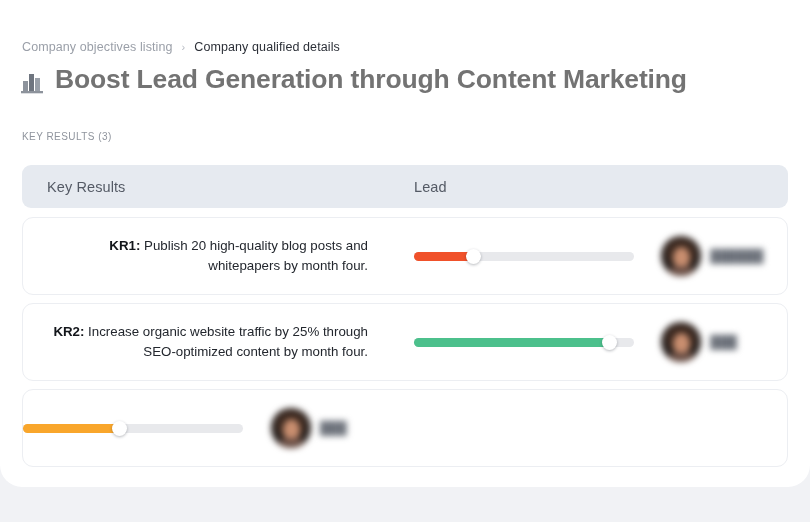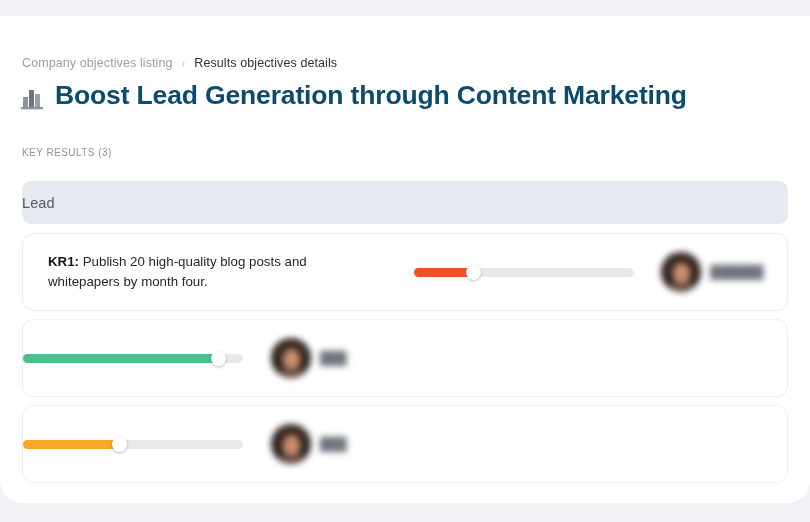--- a/index.html
+++ b/index.html
@@ -18,21 +18,20 @@
   .page-card {
     position: absolute;
     left: 0;
     top: 0;
     width: 810px;
     height: 487px;
     background: #ffffff;
     border-bottom-left-radius: 22px;
     border-bottom-right-radius: 22px;
     box-sizing: border-box;
-    margin-top: 16px;
   }
 
   
   .breadcrumb {
     position: absolute;
     left: 22px;
     top: 38px;
     display: flex;
     align-items: center;
     gap: 9px;
@@ -65,21 +64,21 @@
   .title-icon {
     width: 22px;
     height: 24px;
     display: block;
     flex: none;
     transform: translateY(2px);
   }
   .page-title {
     font-size: 26.5px;
     font-weight: bold;
-    color: #0c4a6e;
+    color: #737373;
     letter-spacing: -.15px;
     white-space: nowrap;
   }
 
   
   .section-label {
     position: absolute;
     left: 22px;
     top: 131px;
     font-size: 10px;
@@ -119,20 +118,21 @@
     gap: 8px;
   }
   .kr-row {
     height: 78px;
     background: #ffffff;
     border: 1px solid #eceef2;
     border-radius: 11px;
     display: flex;
     align-items: center;
     box-sizing: border-box;
+    text-align: right;
   }
   .kr-text {
     font-size: 13.3px;
     line-height: 20.5px;
     color: #23272e;
     max-width: 320px;
   }
   .kr-text b {
     font-weight: bold;
     color: #13161b;
@@ -193,38 +193,39 @@
   }
 </style>
 </head>
 <body>
 
 <div class="page-card">
 
   <div class="breadcrumb">
     <span class="crumb-muted">Company objectives listing</span>
     <span class="crumb-sep">›</span>
-    <span class="crumb-current">Results objectives details</span>
+    <span class="crumb-current">Company qualified details</span>
   </div>
 
   <div class="title-row">
     <svg class="title-icon" viewBox="0 0 22 24">
       <rect x="2" y="11" width="5" height="10" fill="#8d939c"></rect>
       <rect x="8" y="4" width="5" height="17" fill="#6f757f"></rect>
       <rect x="14" y="8" width="5" height="13" fill="#9aa0a9"></rect>
       <rect x="0" y="21" width="22" height="2.3" fill="#8d939c"></rect>
     </svg>
     <span class="page-title">Boost Lead Generation through Content Marketing</span>
   </div>
 
   <div class="section-label">KEY RESULTS (3)</div>
 
   <div class="kr-table">
 
     <div class="kr-head">
+      <div class="col-kr"><span class="hcell">Key Results</span></div>
       <div class="col-ow"><span class="hcell">Lead</span></div>
     </div>
 
     <div class="kr-rows">
 
       <div class="kr-row">
         <div class="col-kr">
           <div class="kr-text">
             <b>KR1:</b> 
             <span>Publish 20 high-quality blog posts and whitepapers by month four.</span>
@@ -243,20 +244,26 @@
                 <div class="av-hair"></div>
                 <div class="av-face"></div>
                 <div class="av-body"></div>
             </div>
             <span class="owner-name">██████</span>
           </div>
         </div>
       </div>
 
       <div class="kr-row">
+        <div class="col-kr">
+          <div class="kr-text">
+            <b>KR2:</b> 
+            <span>Increase organic website traffic by 25% through SEO-optimized content by month four.</span>
+          </div>
+        </div>
         <div class="col-st">
           <div class="slider">
             <div class="slider-fill" style="width: 89%; background: rgb(76, 192, 140);"></div>
             <div class="slider-knob" style="left: 89%;"></div>
           </div>
         </div>
         <div class="col-ow">
           <div class="owner">
             <div class="avatar">
               <div class="av-bg"></div>

